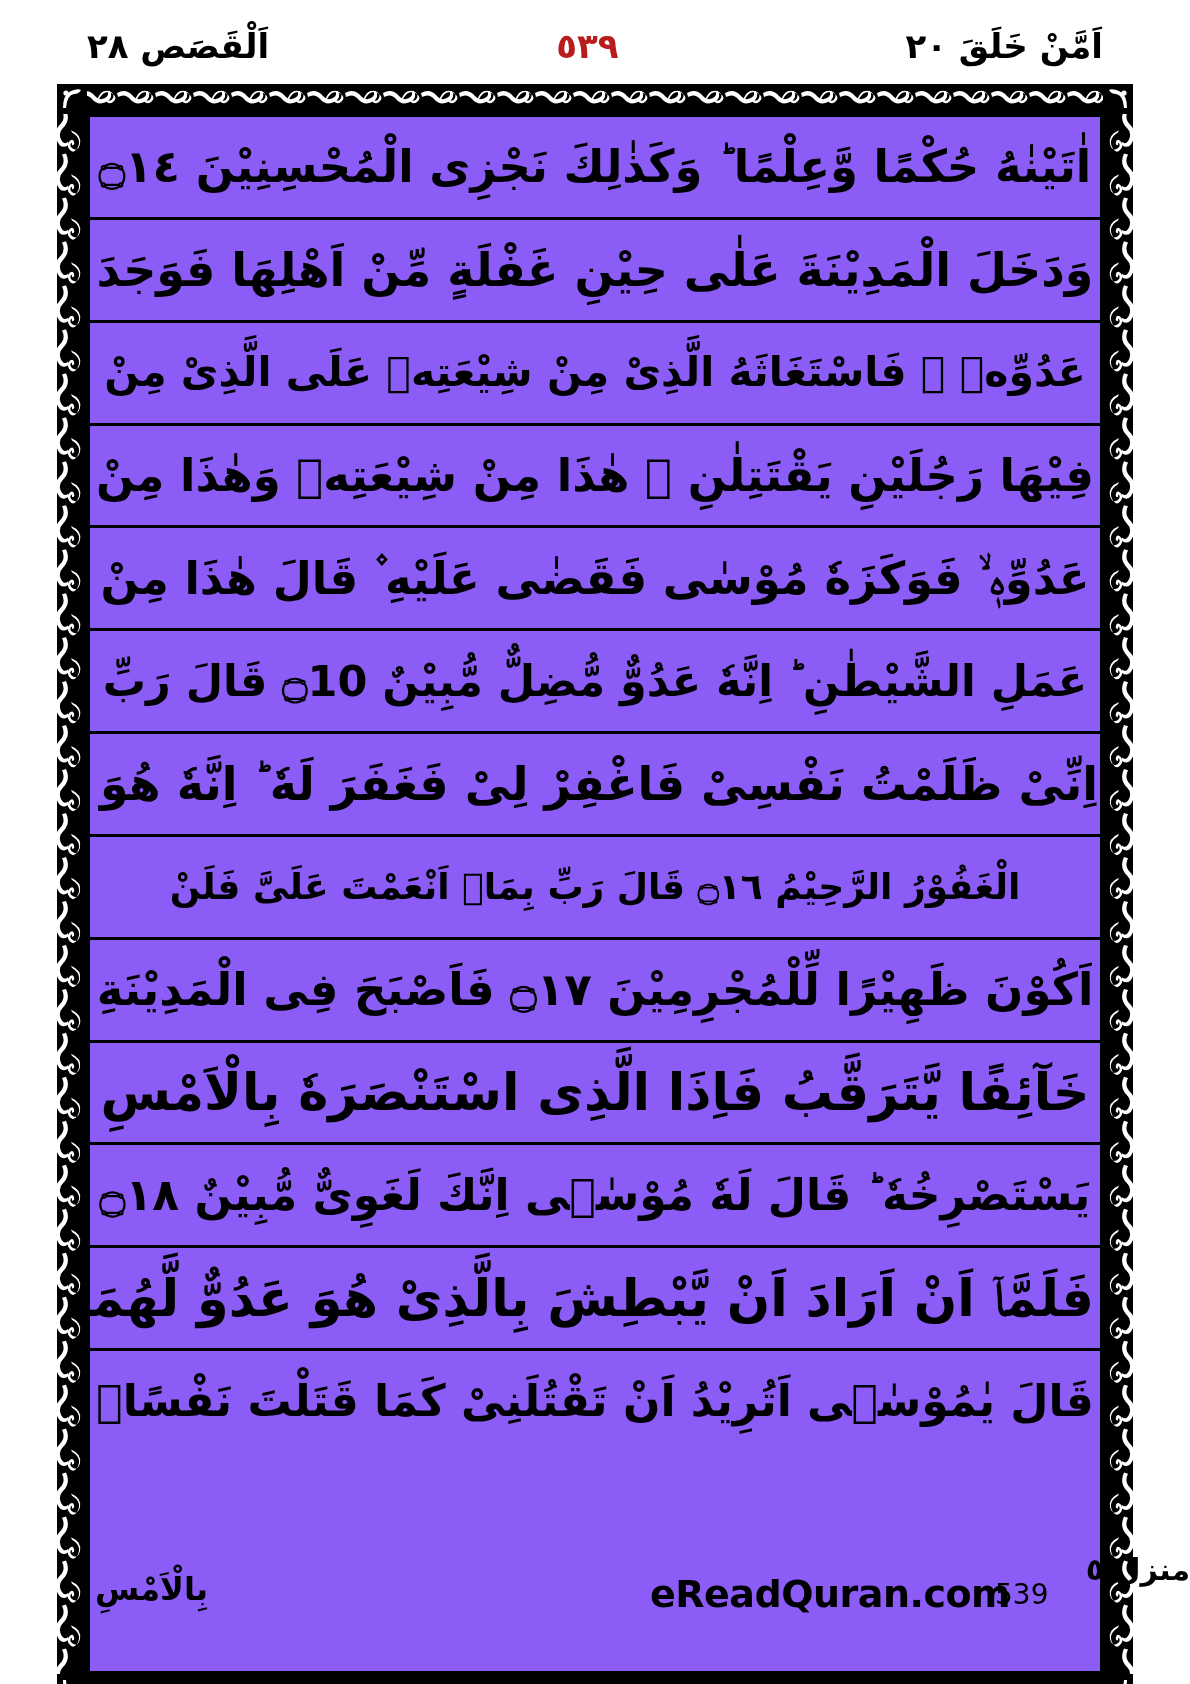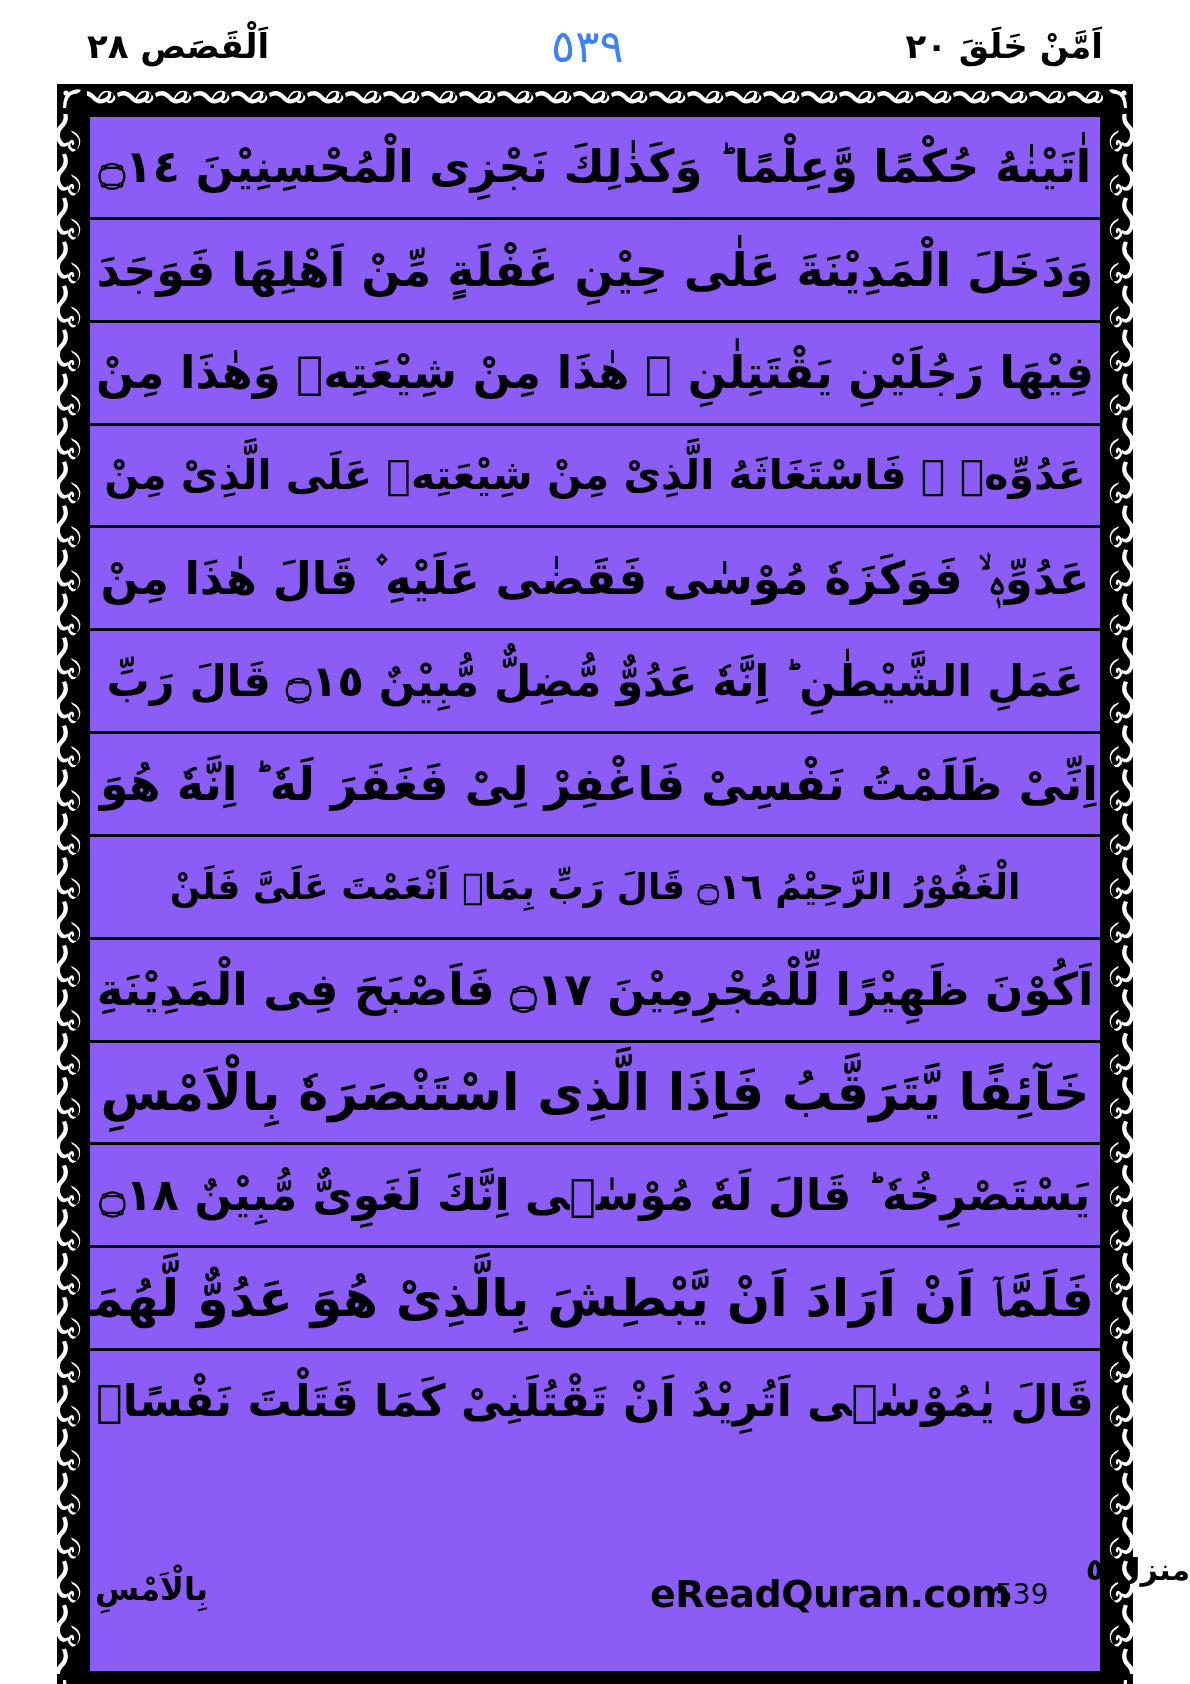--- a/index.html
+++ b/index.html
@@ -34,23 +34,23 @@
     font-weight: bold;
     color: #000;
     direction: rtl;
     font-family: "DejaVu Sans", sans-serif;
     line-height: 1;
     white-space: nowrap;
   }
   .hdr-surah { letter-spacing: -1px; }
   .hdr-juz { letter-spacing: -1px; }
   .hdr-pageno {
-    font-size: 45px;
-    font-weight: normal;
-    color: #3b82f6;
+    font-size: 34px;
+    font-weight: bold;
+    color: #b91c1c;
     direction: rtl;
     letter-spacing: 1px;
   }
 
   
   .quran-frame {
     position: absolute;
     left: 57px;
     top: 84px;
     width: 1076px;
@@ -398,30 +398,30 @@
   <div class="frame-inner-rule"></div>
 
   <div class="text-area">
     <div class="ayah-line">
       <span class="arabic" style="font-size: 45px;">اٰتَيْنٰهُ حُكْمًا وَّعِلْمًا ؕ وَكَذٰلِكَ نَجْزِى الْمُحْسِنِيْنَ ۝١٤</span>
     </div>
     <div class="ayah-line">
       <span class="arabic" style="font-size: 46px;">وَدَخَلَ الْمَدِيْنَةَ عَلٰى حِيْنِ غَفْلَةٍ مِّنْ اَهْلِهَا فَوَجَدَ</span>
     </div>
     <div class="ayah-line">
+      <span class="arabic" style="font-size: 41px;">عَدُوِّهٖ ۚ فَاسْتَغَاثَهُ الَّذِىْ مِنْ شِيْعَتِهٖ عَلَى الَّذِىْ مِنْ</span>
+    </div>
+    <div class="ayah-line">
       <span class="arabic" style="font-size: 45px;">فِيْهَا رَجُلَيْنِ يَقْتَتِلٰنِ ۫ هٰذَا مِنْ شِيْعَتِهٖ وَهٰذَا مِنْ</span>
     </div>
     <div class="ayah-line">
-      <span class="arabic" style="font-size: 41px;">عَدُوِّهٖ ۚ فَاسْتَغَاثَهُ الَّذِىْ مِنْ شِيْعَتِهٖ عَلَى الَّذِىْ مِنْ</span>
-    </div>
-    <div class="ayah-line">
       <span class="arabic" style="font-size: 45px;">عَدُوِّهٖ ۙ فَوَكَزَهٗ مُوْسٰى فَقَضٰى عَلَيْهِ ۫ قَالَ هٰذَا مِنْ</span>
     </div>
     <div class="ayah-line">
-      <span class="arabic" style="font-size: 43px;">عَمَلِ الشَّيْطٰنِ ؕ اِنَّهٗ عَدُوٌّ مُّضِلٌّ مُّبِيْنٌ ۝١٥ قَالَ رَبِّ</span>
+      <span class="arabic" style="font-size: 43px;">عَمَلِ الشَّيْطٰنِ ؕ اِنَّهٗ عَدُوٌّ مُّضِلٌّ مُّبِيْنٌ ۝10 قَالَ رَبِّ</span>
     </div>
     <div class="ayah-line">
       <span class="arabic" style="font-size: 46px; margin-left: 8px;">اِنِّىْ ظَلَمْتُ نَفْسِىْ فَاغْفِرْ لِىْ فَغَفَرَ لَهٗ ؕ اِنَّهٗ هُوَ</span>
     </div>
     <div class="ayah-line">
       <span class="arabic" style="font-size: 36px;">الْغَفُوْرُ الرَّحِيْمُ ۝١٦ قَالَ رَبِّ بِمَاۤ اَنْعَمْتَ عَلَىَّ فَلَنْ</span>
     </div>
     <div class="ayah-line">
       <span class="arabic" style="font-size: 45px;">اَكُوْنَ ظَهِيْرًا لِّلْمُجْرِمِيْنَ ۝١٧ فَاَصْبَحَ فِى الْمَدِيْنَةِ</span>
     </div>

